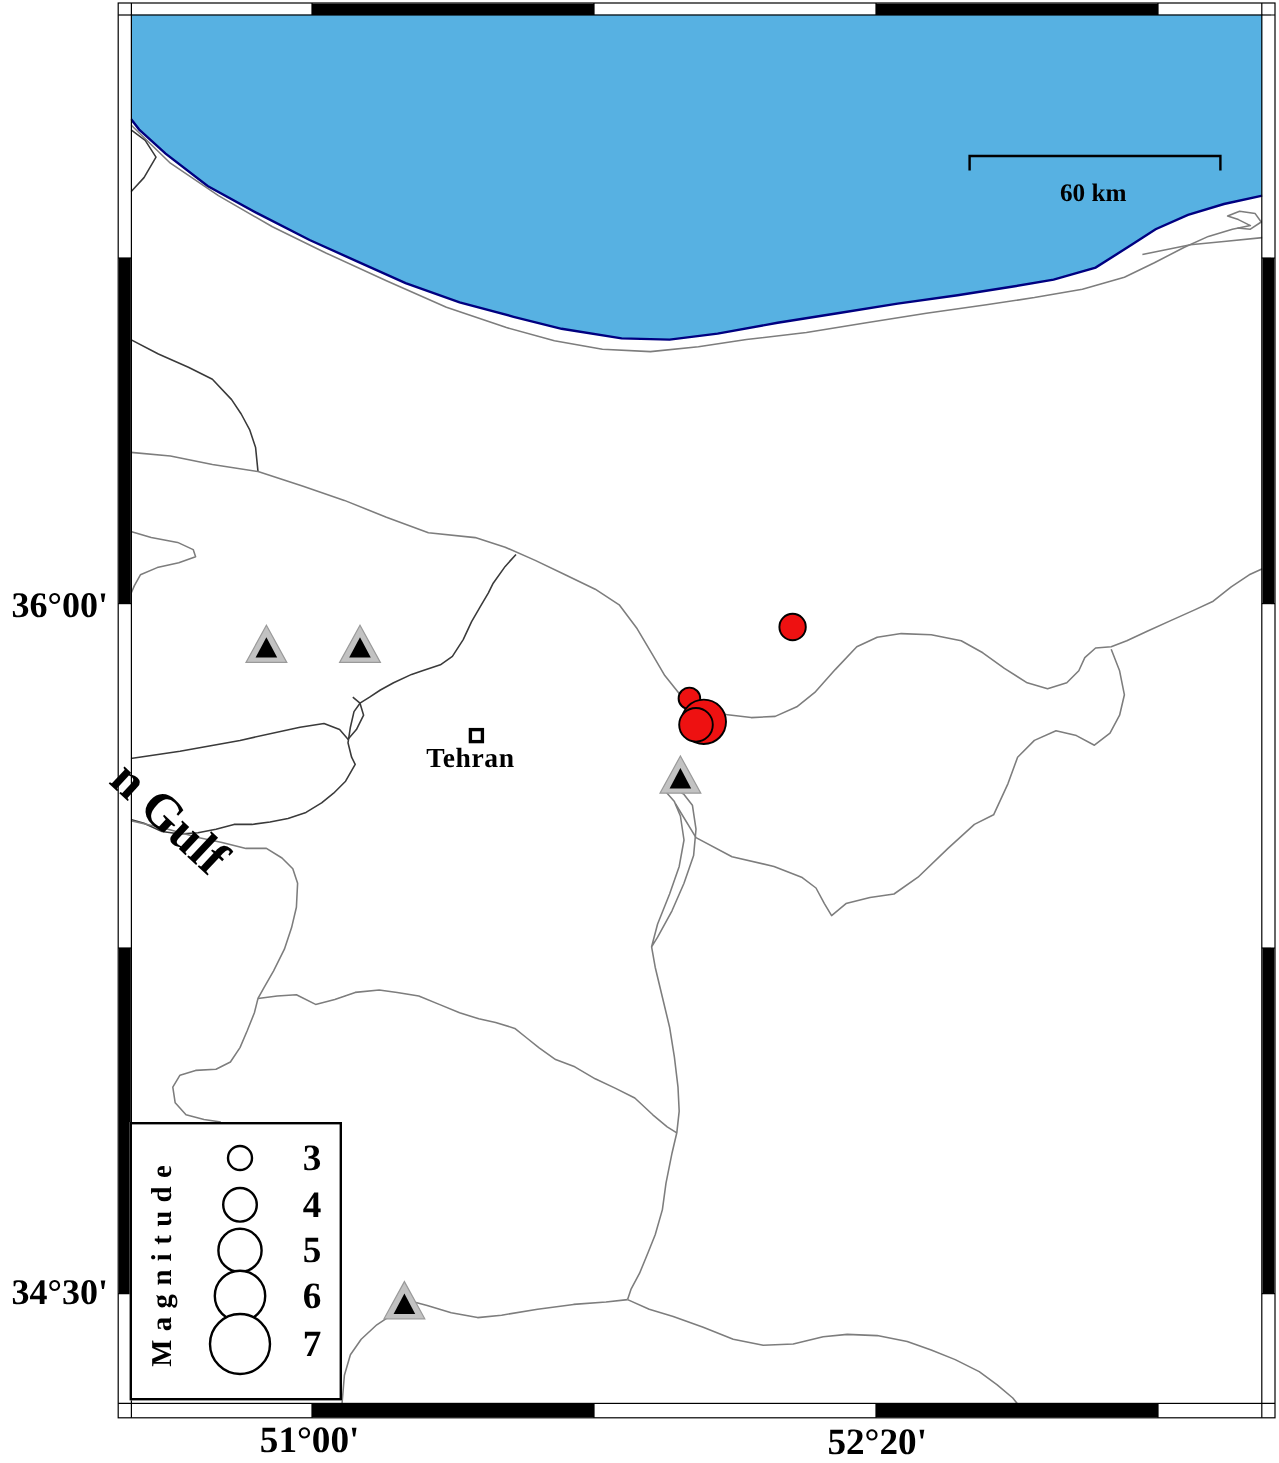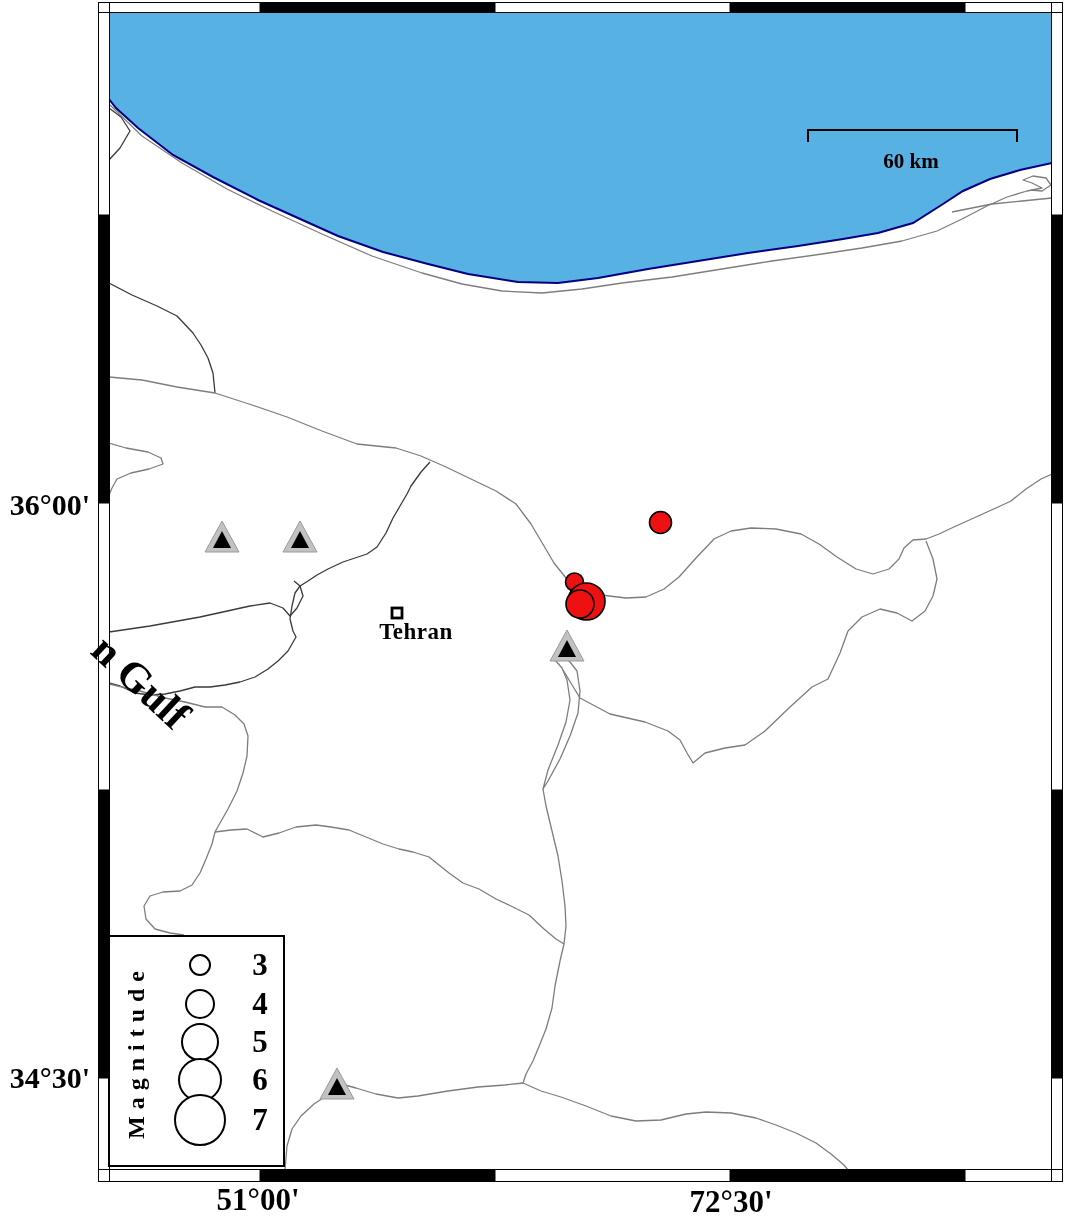--- a/index.html
+++ b/index.html
@@ -9,21 +9,21 @@
   }
   #map-svg{position:absolute;left:0;top:0;}
   .lbl{position:absolute;font-weight:bold;white-space:nowrap;}
   .lbl-lat{width:92px;text-align:right;font-size:30px;line-height:30px;}
   .lbl-lat0{left:-2px;top:490px;}
   .lbl-lat1{left:-2px;top:1063px;}
   .lbl-lon{font-size:31px;line-height:31px;transform:translateX(-50%);}
   .lbl-lon0{left:258px;top:1184px;}
   .lbl-lon1{left:731px;top:1186px;}
   .lbl-scale{left:911px;top:161px;transform:translate(-50%,-50%);font-size:21px;}
-  .lbl-city{left:416px;top:632px;transform:translate(-50%,-50%);font-size:23px;letter-spacing:.5px;}
+  .lbl-city{left:392px;top:632px;transform:translate(-50%,-50%);font-size:23px;letter-spacing:.5px;}
   .lbl-gulf{left:115px;top:625px;font-size:42px;transform:rotate(43deg);transform-origin:0 0;}
   .legend{
     position:absolute;left:108px;top:935px;width:177px;height:232px;
     background:#fff;border:2px solid #000;box-sizing:border-box;
   }
   .legend-title{
     position:absolute;left:10px;top:6px;height:calc(100% - 12px);width:32px;
     display:flex;align-items:center;justify-content:center;
     writing-mode:vertical-rl;transform:rotate(180deg);
     font-weight:bold;font-size:24px;letter-spacing:7px;
@@ -121,21 +121,21 @@
         <line x1="98.5" y1="12.5" x2="109.5" y2="12.5" stroke="#000" stroke-width="1"></line>
         <line x1="1051.5" y1="12.5" x2="1062.5" y2="12.5" stroke="#000" stroke-width="1"></line>
         <line x1="98.5" y1="1169.5" x2="109.5" y2="1169.5" stroke="#000" stroke-width="1"></line>
         <line x1="1051.5" y1="1169.5" x2="1062.5" y2="1169.5" stroke="#000" stroke-width="1"></line>
       </g>
     </svg>
 
   <div class="lbl lbl-lat lbl-lat0">36°00'</div>
   <div class="lbl lbl-lat lbl-lat1">34°30'</div>
   <div class="lbl lbl-lon lbl-lon0">51°00'</div>
-  <div class="lbl lbl-lon lbl-lon1">72°30'</div>
+  <div class="lbl lbl-lon lbl-lon1">52°20'</div>
 
   <div class="lbl lbl-scale">60 km</div>
   <div class="lbl lbl-gulf">n Gulf</div>
   <div class="lbl lbl-city">Tehran</div>
 
   <div class="legend">
     <div class="legend-title">Magnitude</div>
     <div class="legend-row">
       <div class="legend-circle" style="width: 22px; height: 22px;"></div>
       <span class="legend-mag">3</span>

